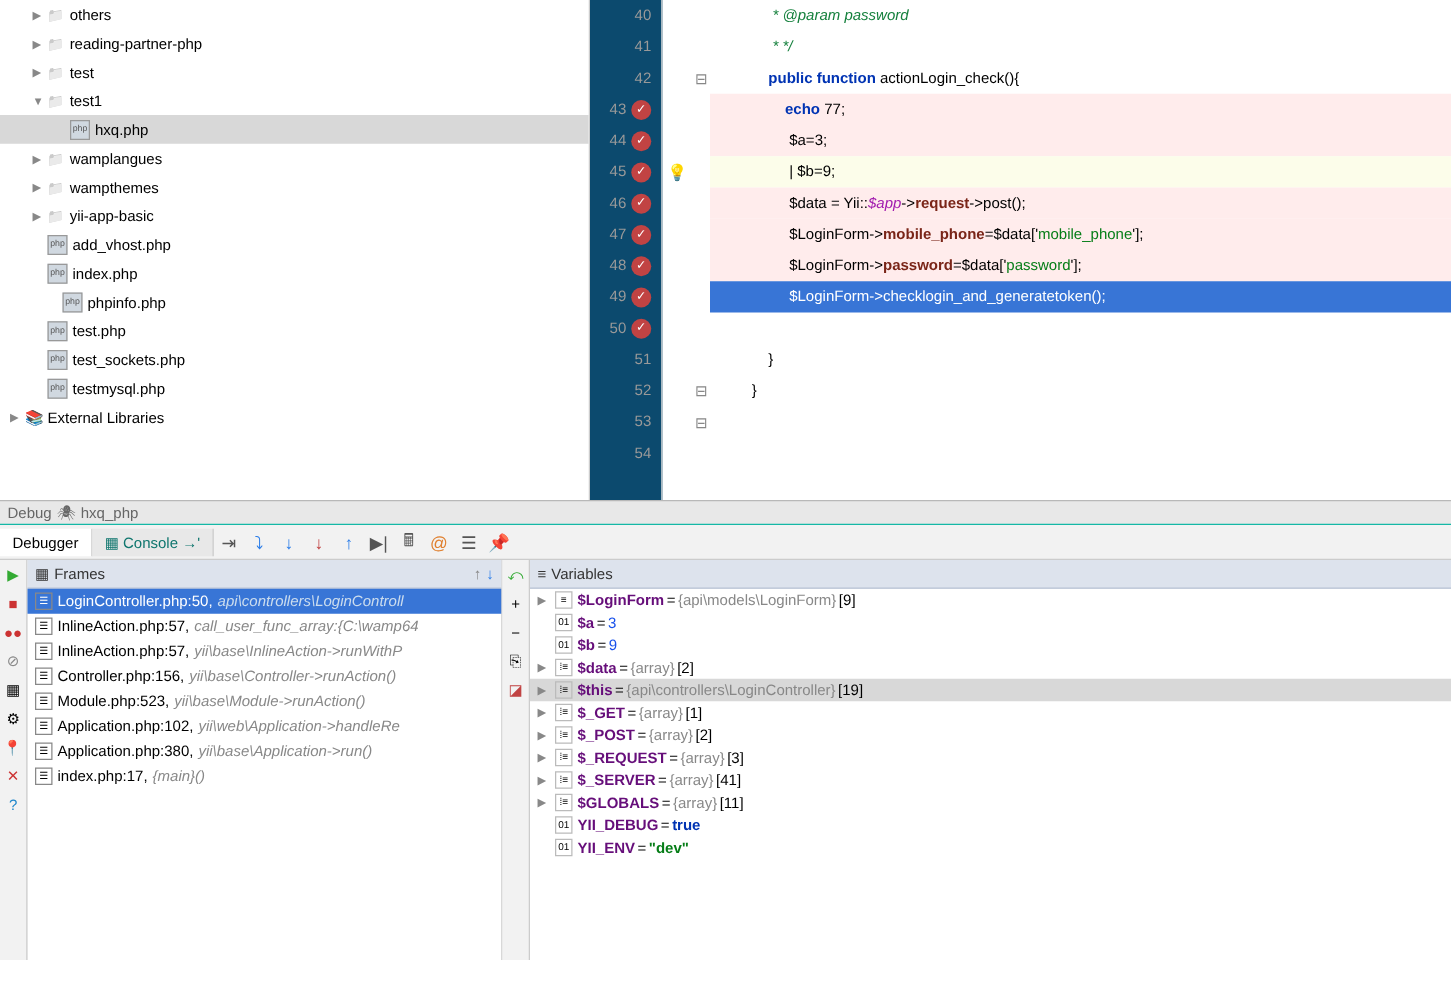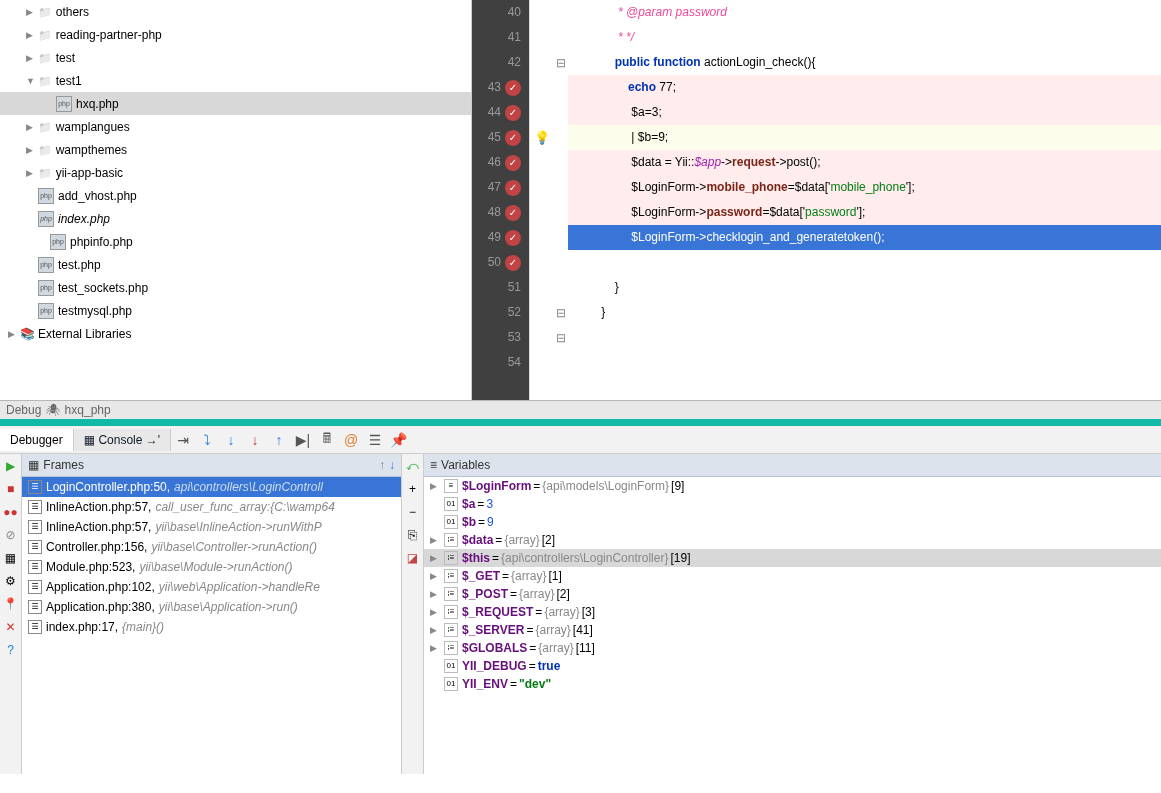--- a/index.html
+++ b/index.html
@@ -6,44 +6,44 @@
 body { background:#fff; color:#000; }
 .main { display:flex; height:400px; }
 .tree { width:472px; border-right:1px solid #ccc; overflow:hidden; background:#fff; }
 .tree-item { display:flex; align-items:center; height:23px; padding-left:4px; cursor:pointer; }
 .tree-item.sel { background:#d8d8d8; }
 .arrow { width:12px; display:inline-block; color:#888; font-size:9px; }
 .folder-icon::before { content:"📁"; font-size:11px; margin-right:4px; filter:grayscale(1) opacity(0.7); }
 .php-icon { display:inline-block; width:16px; height:16px; margin-right:4px; background:#d0d8e0; border:1px solid #999; font-size:7px; text-align:center; line-height:14px; color:#555; }
 .lib-icon { display:inline-block; width:14px; height:14px; margin-right:4px; }
 .editor { flex:1; background:#fff; display:flex; }
-.gutter { width:58px; background:#404040; border-right:1px solid #ddd; text-align:right; color:#999; font-family:Consolas,monospace; font-size:12px; line-height:25px; padding-right:8px; position:relative; }
+.gutter { width:58px; background:#0c4a6e; border-right:1px solid #ddd; text-align:right; color:#999; font-family:Consolas,monospace; font-size:12px; line-height:25px; padding-right:8px; position:relative; }
 .gutter .ln { display:flex; align-items:center; justify-content:flex-end; height:25px; }
 .gutter .err { width:16px; height:16px; border-radius:50%; background:#c14343; margin-left:4px; display:inline-flex; align-items:center; justify-content:center; color:#fff; font-size:10px; }
 .bulbcol { width:24px; background:#fff; }
 .bulbcol div { height:25px; display:flex; align-items:center; justify-content:center; }
 .bulb { color:#f5c518; font-size:13px; }
 .foldcol { width:14px; background:#fff; }
 .foldcol div { height:25px; display:flex; align-items:center; justify-content:center; color:#888; font-size:9px; }
 .code { flex:1; font-family:Consolas,monospace; font-size:13px; line-height:25px; }
 .code .ln { height:25px; padding-left:20px; white-space:pre; }
 .code .bg-err { background:#ffecec; }
 .code .bg-hi { background:#3875d6; color:#fff; }
 .code .bg-cur { background:#fcfdea; }
 .kw { color:#0033b3; font-weight:bold; }
 .fn { color:#000; }
 .num { color:#000000; }
 .str { color:#067d17; }
 .var { color:#a21caf;font-style:italic; }
-.cmt { color:#ec4899; font-style:italic; }
+.cmt { color:#15803d; font-style:italic; }
 .field { color:#7a2518; font-weight:bold; }
-.debug-header { background:#e8e8e8; border-top:1px solid #b8b8b8; border-bottom:7px solid #14b8a6; padding:2px 6px; color:#666; font-size:11px; display:flex; align-items:center; gap:4px; }
+.debug-header { background:#e8e8e8; border-top:1px solid #b8b8b8; border-bottom:1px solid #14b8a6; padding:2px 6px; color:#666; font-size:11px; display:flex; align-items:center; gap:4px; }
 .dbg-toolbar { background:#f2f2f2; border-bottom:1px solid #ccc; display:flex; align-items:center; height:28px; }
 .tab { padding:4px 10px; border-right:1px solid #ccc; background:#fff; color:#000; cursor:pointer; }
-.tab.inactive { background:#e8e8e8; color:#0f172a; }
+.tab.inactive { background:#e8e8e8; color:#0f766e; }
 .tb-btn { width:24px; height:24px; display:inline-flex; align-items:center; justify-content:center; color:#555; cursor:pointer; font-size:14px; }
 .debug-body { display:flex; height:320px; }
 .left-btns { width:22px; background:#f2f2f2; border-right:1px solid #ccc; }
 .left-btns div { height:23px; display:flex; align-items:center; justify-content:center; font-size:12px; cursor:pointer; }
 .frames { width:380px; border-right:1px solid #ccc; display:flex; flex-direction:column; }
 .panel-head { background:#dde3ed; border-bottom:1px solid #b8c2d4; padding:4px 6px; display:flex; align-items:center; gap:4px; color:#333; }
 .frame-row { padding:3px 6px; display:flex; align-items:center; gap:4px; font-size:12px; cursor:pointer; }
 .frame-row.sel { background:#3875d6; color:#fff; }
 .frame-row .loc { color:#888; font-style:italic; }
 .frame-row.sel .loc { color:#cde; }
@@ -106,21 +106,21 @@
       <div class="tree-item" style="padding-left: 26px;">
         <span class="arrow">▶</span>
         <span class="folder-icon"></span>
         <span>yii-app-basic</span>
       </div>
       <div class="tree-item" style="padding-left: 26px;">
         <span class="arrow"></span>
         <span class="php-icon">php</span>
         <span>add_vhost.php</span>
       </div>
-      <div class="tree-item" style="padding-left: 26px; font-style: italic;">
+      <div class="tree-item" style="padding-left: 26px;">
         <span class="arrow"></span>
         <span class="php-icon">php</span>
         <span>index.php</span>
       </div>
       <div class="tree-item" style="padding-left: 38px;">
         <span class="arrow"></span>
         <span class="php-icon">php</span>
         <span>phpinfo.php</span>
       </div>
       <div class="tree-item" style="padding-left: 26px;">

